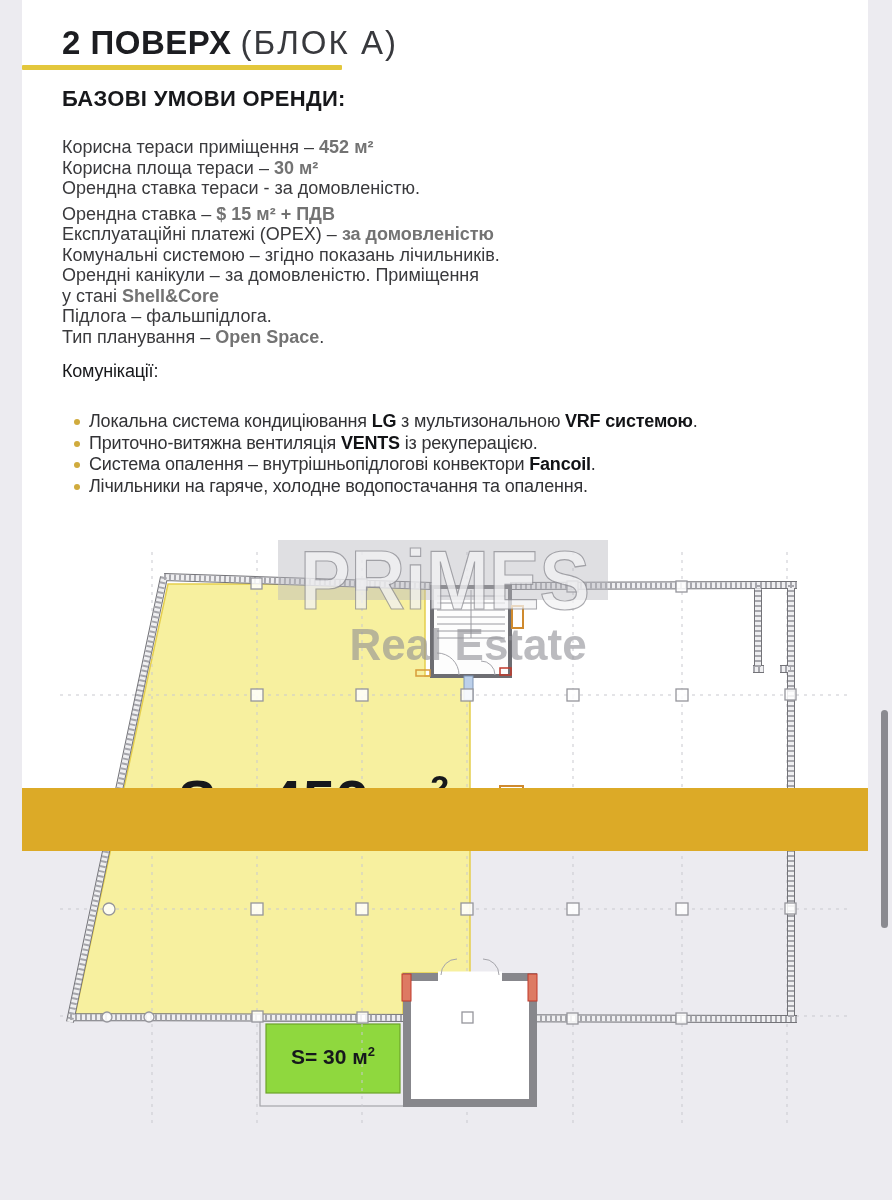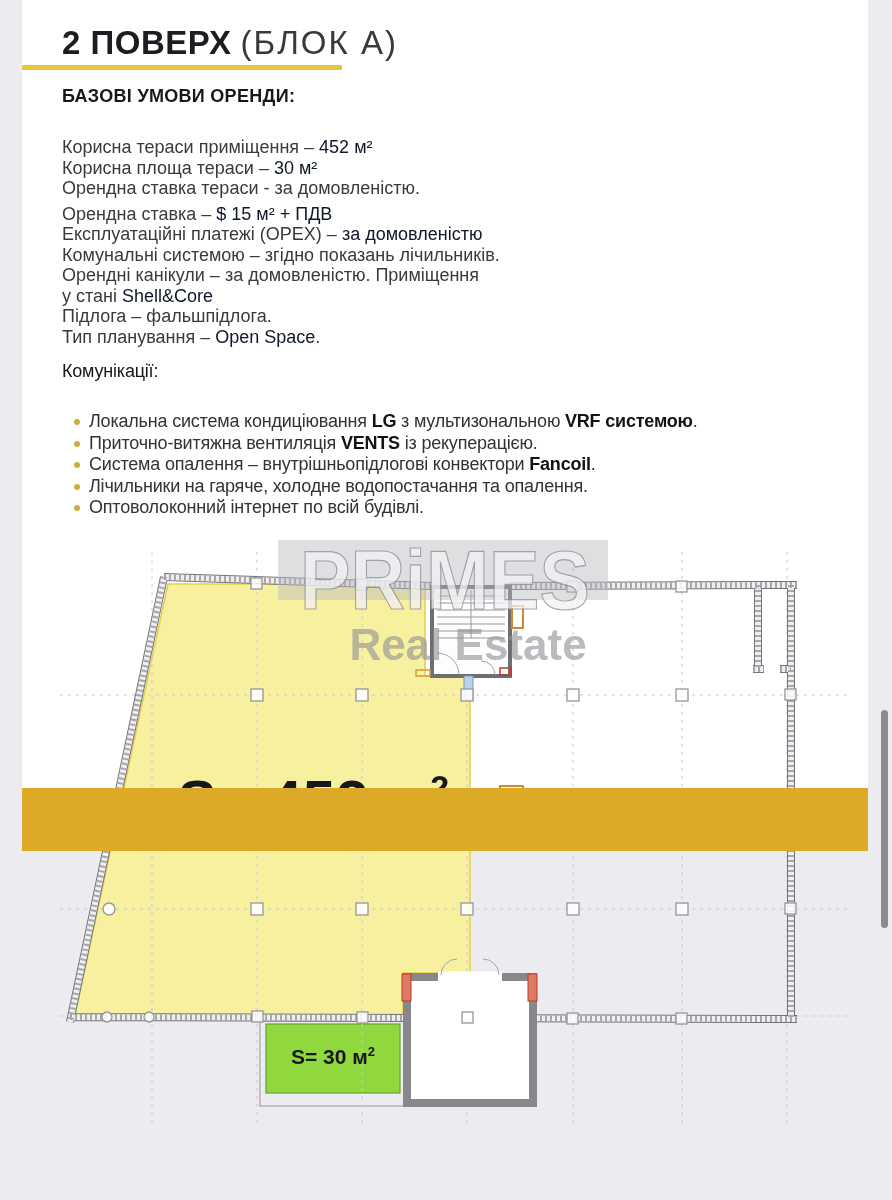--- a/index.html
+++ b/index.html
@@ -20,29 +20,29 @@
   }
   .title .main{font-weight:700;color:#1c1d21;}
   .title .sub{font-weight:300;color:#38393d;margin-left:9px;letter-spacing:2px;}
   .title-underline{
     position:absolute;left:0px;top:65px;width:320px;height:5px;
     background:#e3c73c;border-radius:1px;
   }
   
   .terms-heading{
     position:absolute;left:40px;top:86px;
-    font-size:18px;font-weight:700;color:#17181b;letter-spacing:.3px;
+    font-size:22px;font-weight:700;color:#17181b;letter-spacing:.3px;
   }
   .terms-lines{
     position:absolute;left:40px;top:137px;width:540px;
     font-size:18px;color:#3a3a3d;
   }
   .term-line{line-height:20.5px;height:20.5px;white-space:nowrap;}
   .term-line.gap{margin-top:5px;}
-  .term-line .b{font-weight:400;color:#0f172a;}
+  .term-line .b{font-weight:700;color:#737373;}
   
   .comm-heading{
     position:absolute;left:40px;top:361px;
     font-size:18px;font-weight:400;color:#17181b;letter-spacing:-.2px;
   }
   .comm-list{
     position:absolute;left:40px;top:399px;width:760px;
     margin:12px;padding:0;list-style:none;font-size:18px;color:#333336;
     letter-spacing:-.2px;
   }
@@ -88,21 +88,20 @@
       <div class="term-line"><span>Підлога – фальшпідлога.</span></div>
       <div class="term-line"><span>Тип планування – </span><span class="b">Open Space</span><span>.</span></div>
     </div>
 
   <div class="comm-heading">Комунікації:</div>
   <ul class="comm-list">
       <li class="comm-item"><span class="dot"></span><span>Локальна система кондиціювання </span><span class="b">LG</span><span> з мультизональною </span><span class="b">VRF системою</span><span>.</span></li>
       <li class="comm-item"><span class="dot"></span><span>Приточно-витяжна вентиляція </span><span class="b">VENTS</span><span> із рекуперацією.</span></li>
       <li class="comm-item"><span class="dot"></span><span>Система опалення – внутрішньопідлогові конвектори </span><span class="b">Fancoil</span><span>.</span></li>
       <li class="comm-item"><span class="dot"></span><span>Лічильники на гаряче, холодне водопостачання та опалення.</span></li>
-      <li class="comm-item"><span class="dot"></span><span>Оптоволоконний інтернет по всій будівлі.</span></li>
     </ul>
 
   <svg class="plan-svg" viewBox="22 528 846 610" xmlns="http://www.w3.org/2000/svg" font-family="Liberation Sans, sans-serif">
     <defs>
       <path id="wallpath" d="M164,577 L432,586 M510,586 L797,585 M164,577 L70,1022 M70,1017 L797,1019 M791,585 L791,1019 M758,585 L758,669 M753,669 L764,669 M780,669 L791,669"></path>
     </defs>
 
     <polygon points="168,584 425,584 425,676 470,676 470,973 403,973 403,1015 75,1015" fill="#f7f09f" stroke="#e5ce4d" stroke-width="1.5"></polygon>
 
     <rect x="260" y="1021" width="146" height="85" fill="none" stroke="#a5a5aa" stroke-width="1.2"></rect>

